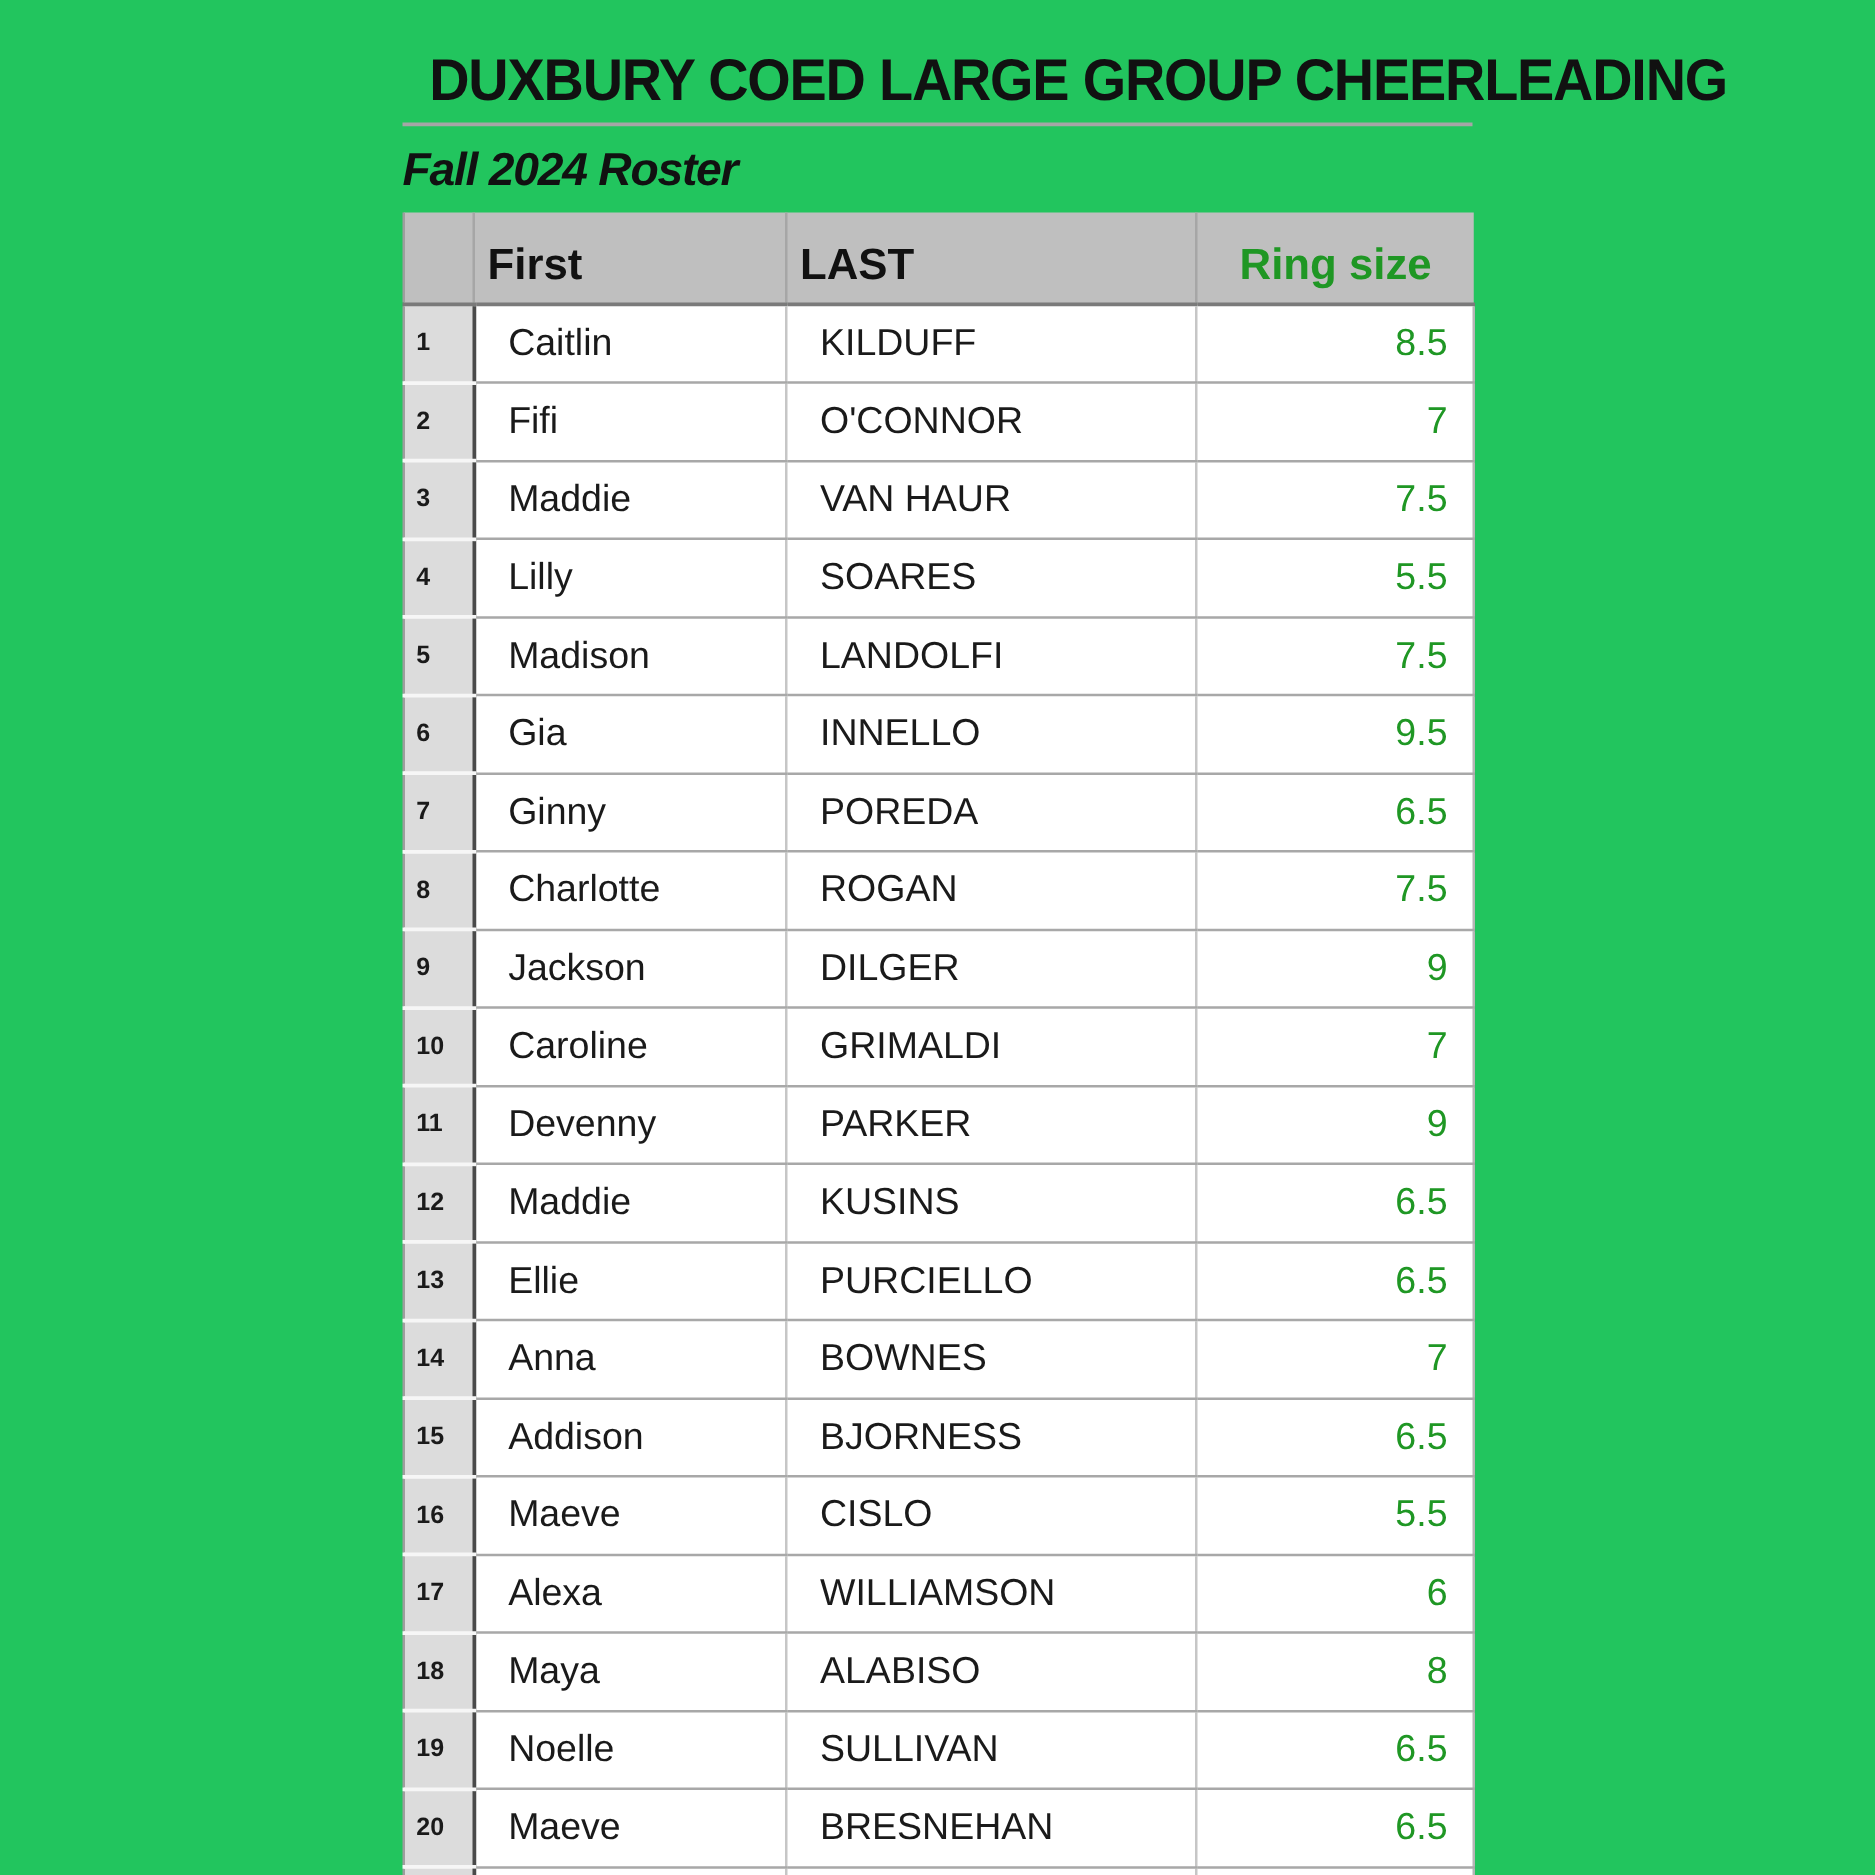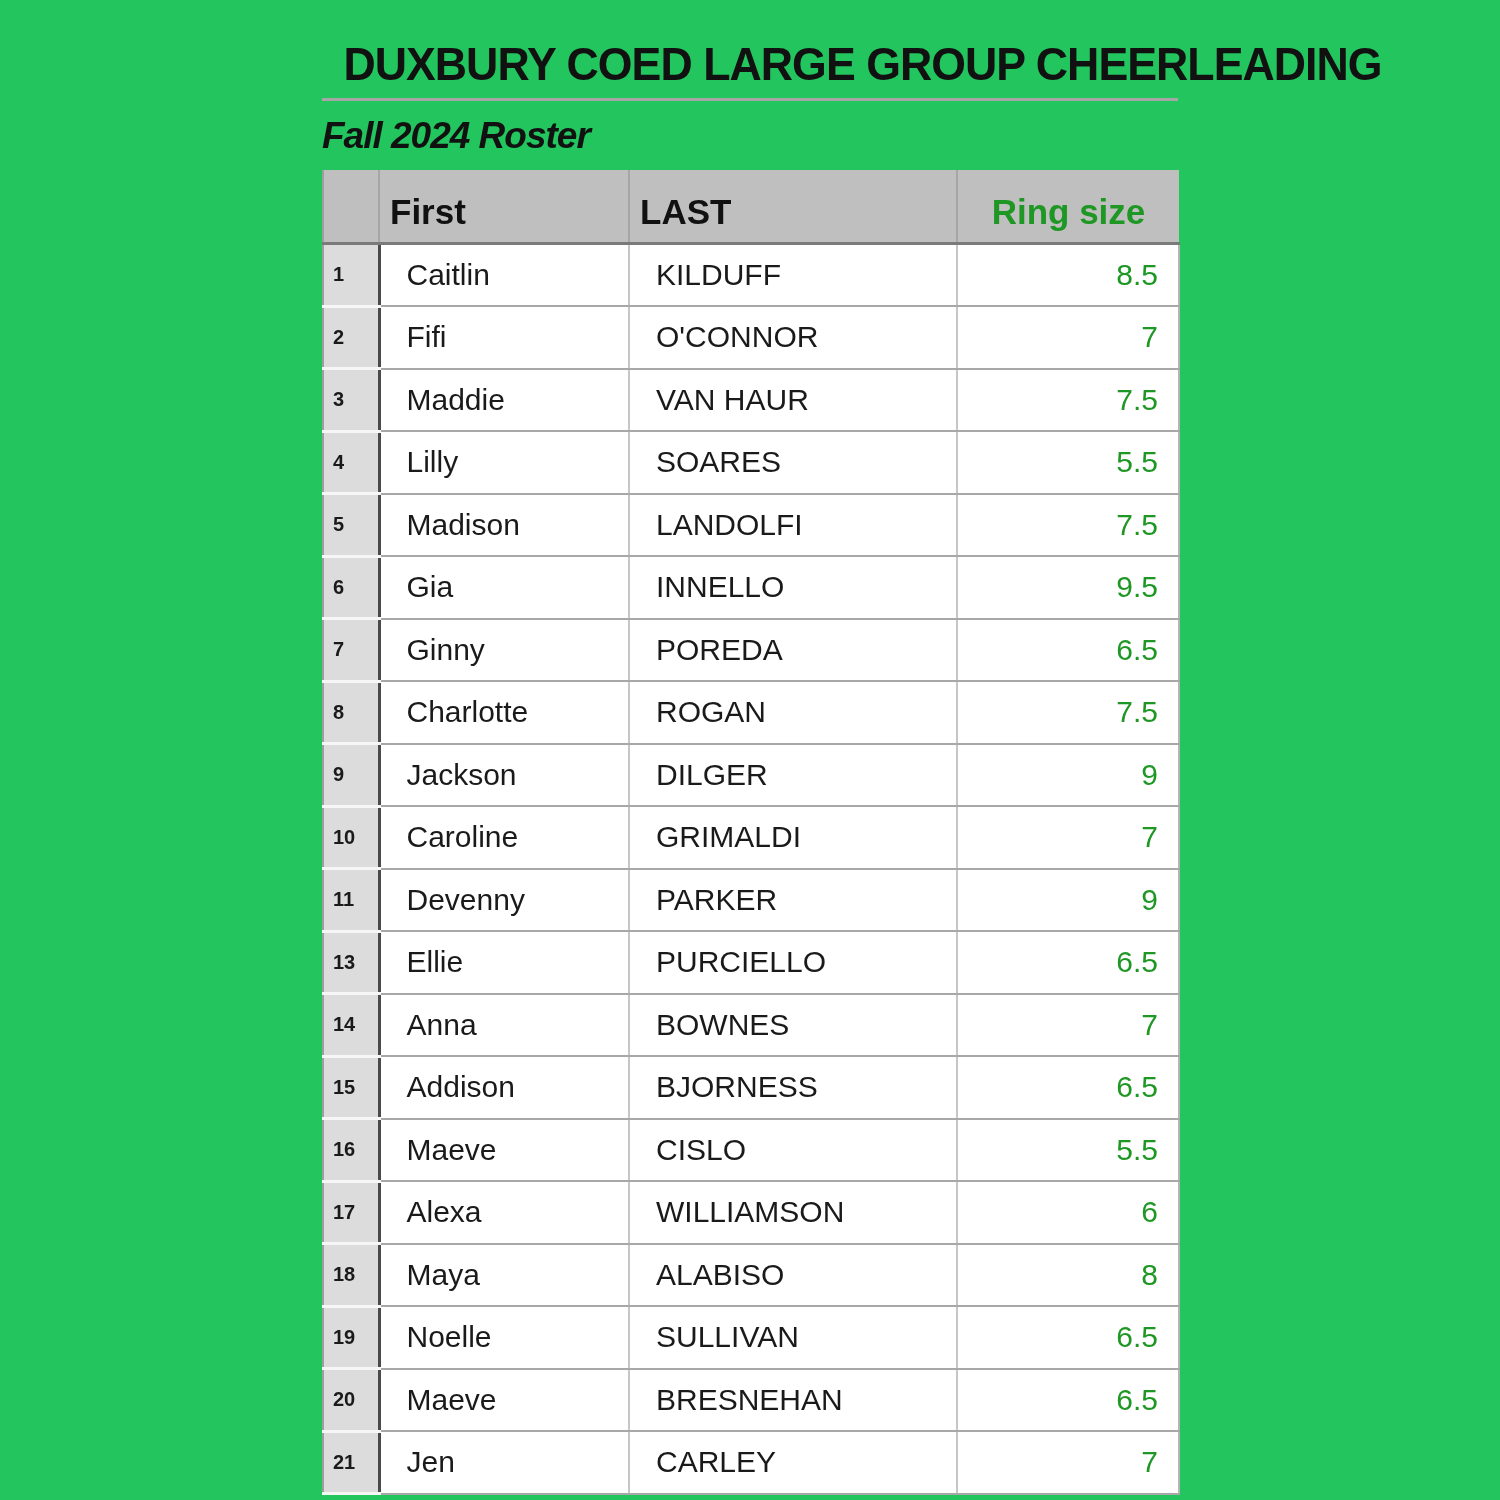--- a/index.html
+++ b/index.html
@@ -204,20 +204,26 @@
     <td class="ring">7</td>
   </tr>
 
   <tr>
     <td class="rownum">11</td>
     <td class="first">Devenny</td>
     <td class="last">PARKER</td>
     <td class="ring">9</td>
   </tr>
 
+  <tr>
+    <td class="rownum">12</td>
+    <td class="first">Maddie</td>
+    <td class="last">KUSINS</td>
+    <td class="ring">6.5</td>
+  </tr>
 
   <tr>
     <td class="rownum">13</td>
     <td class="first">Ellie</td>
     <td class="last">PURCIELLO</td>
     <td class="ring">6.5</td>
   </tr>
 
   <tr>
     <td class="rownum">14</td>

